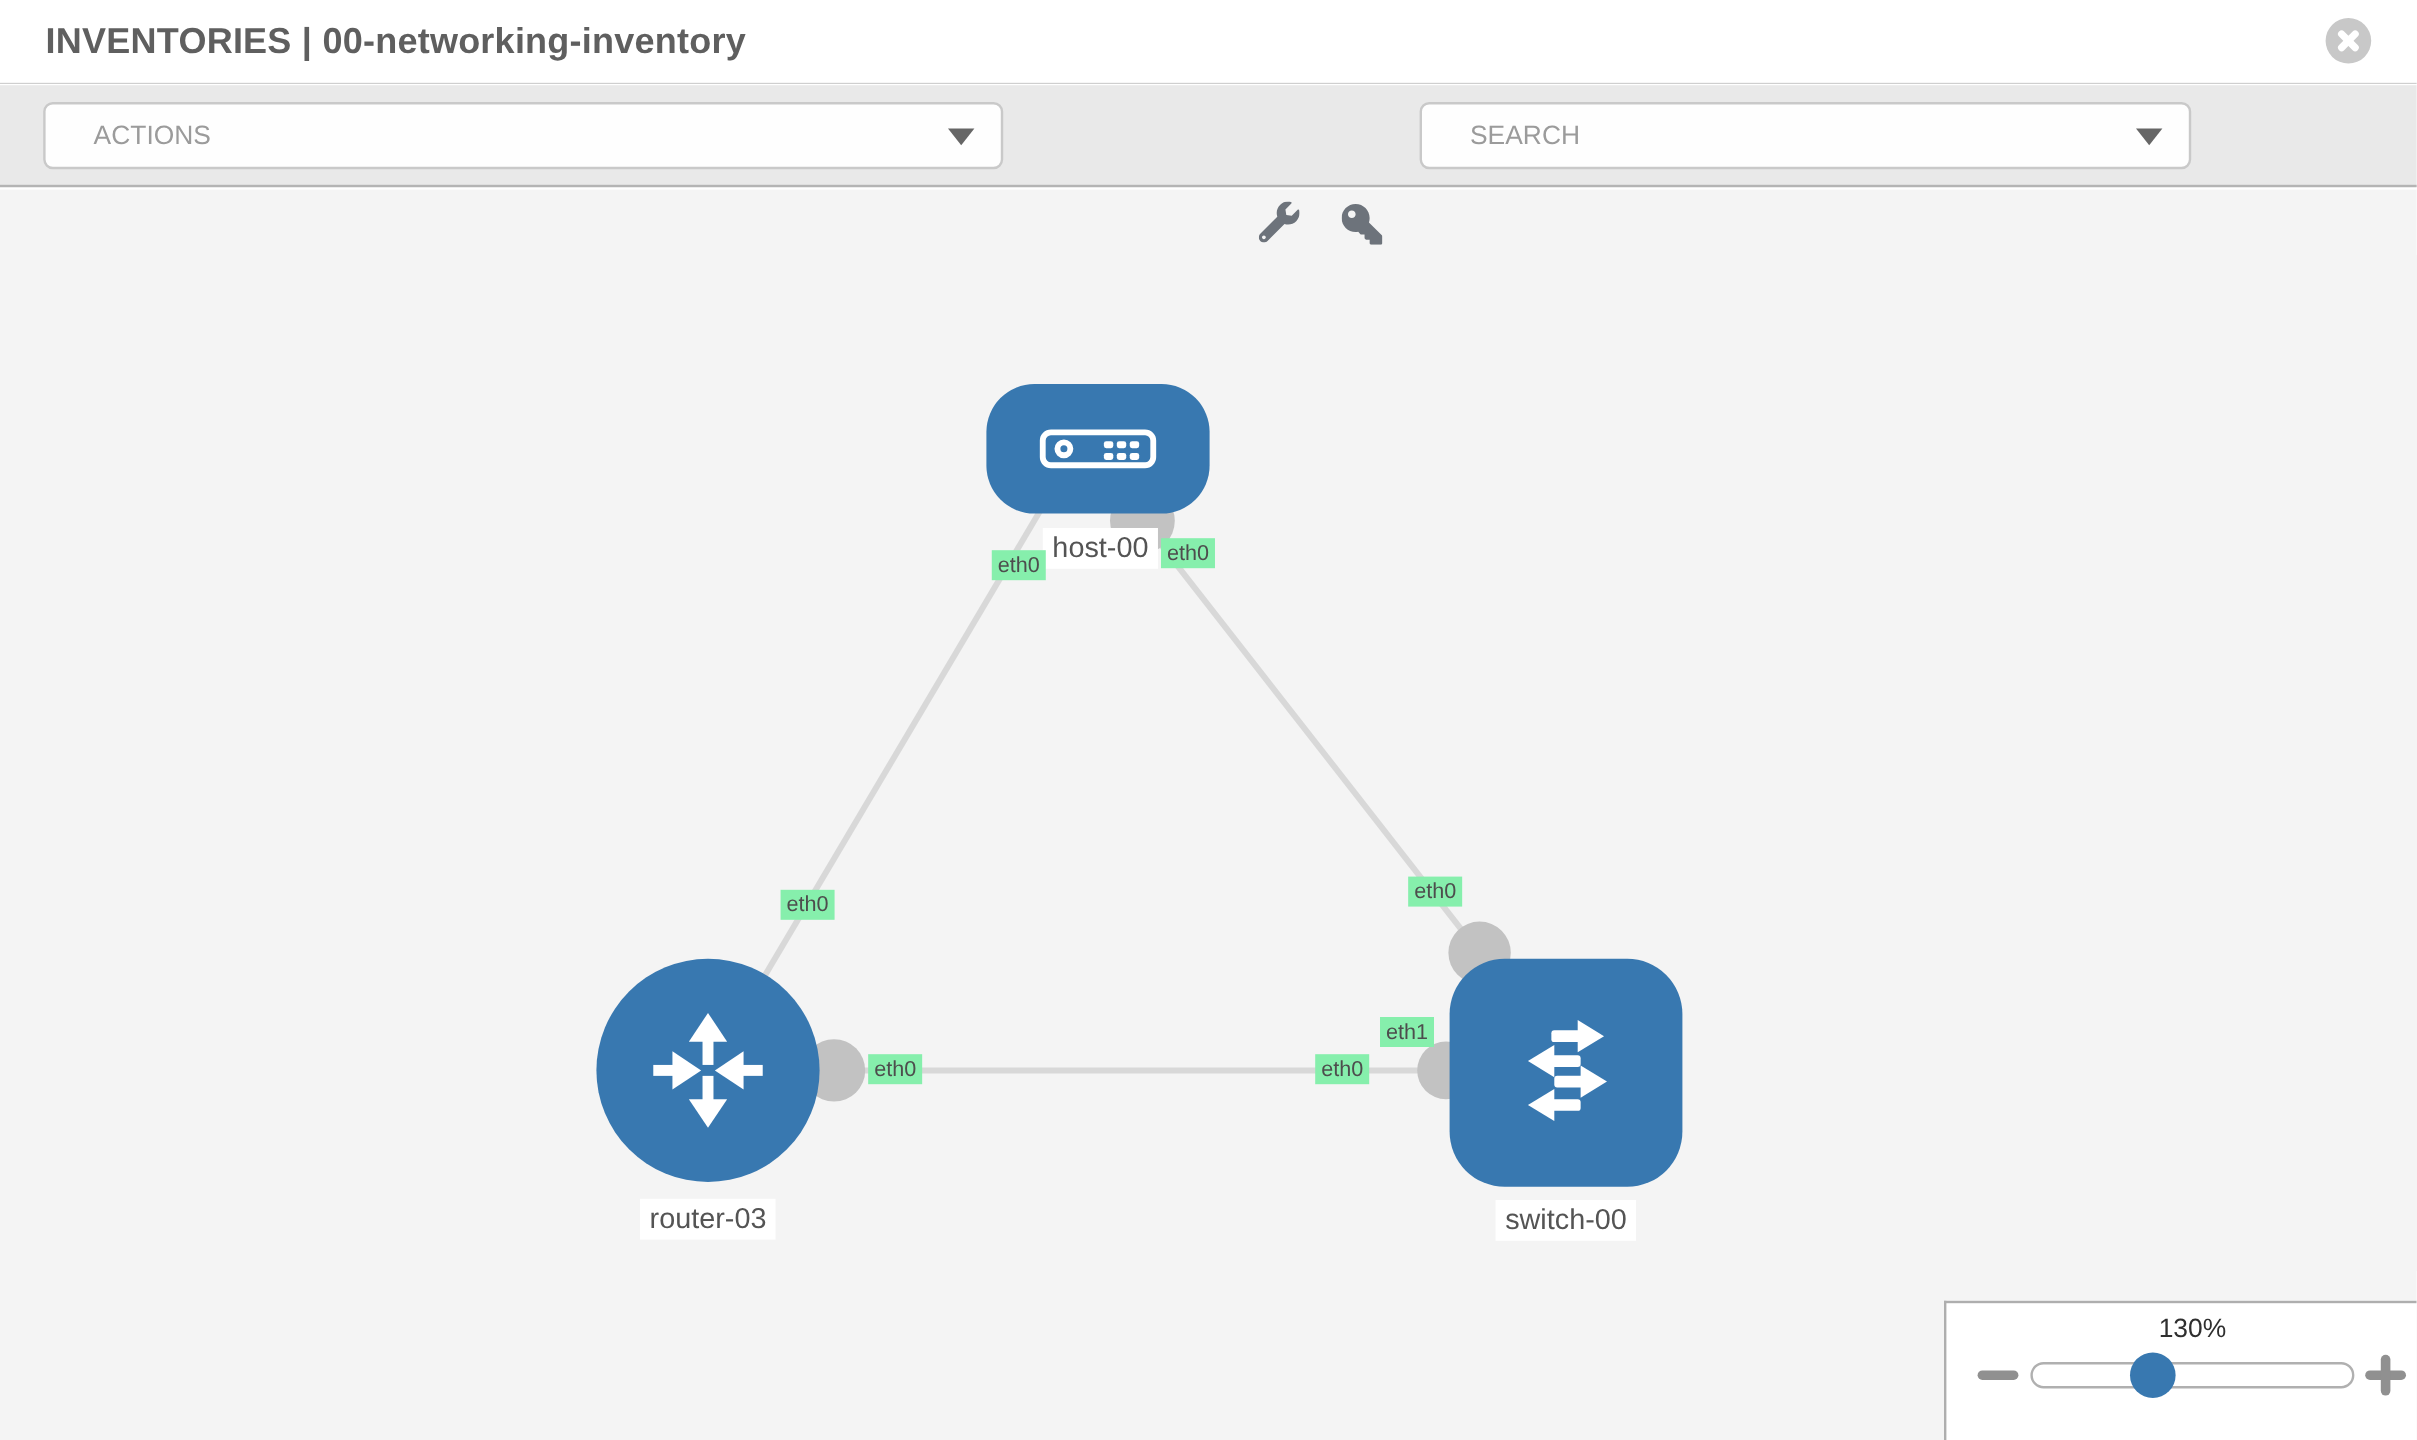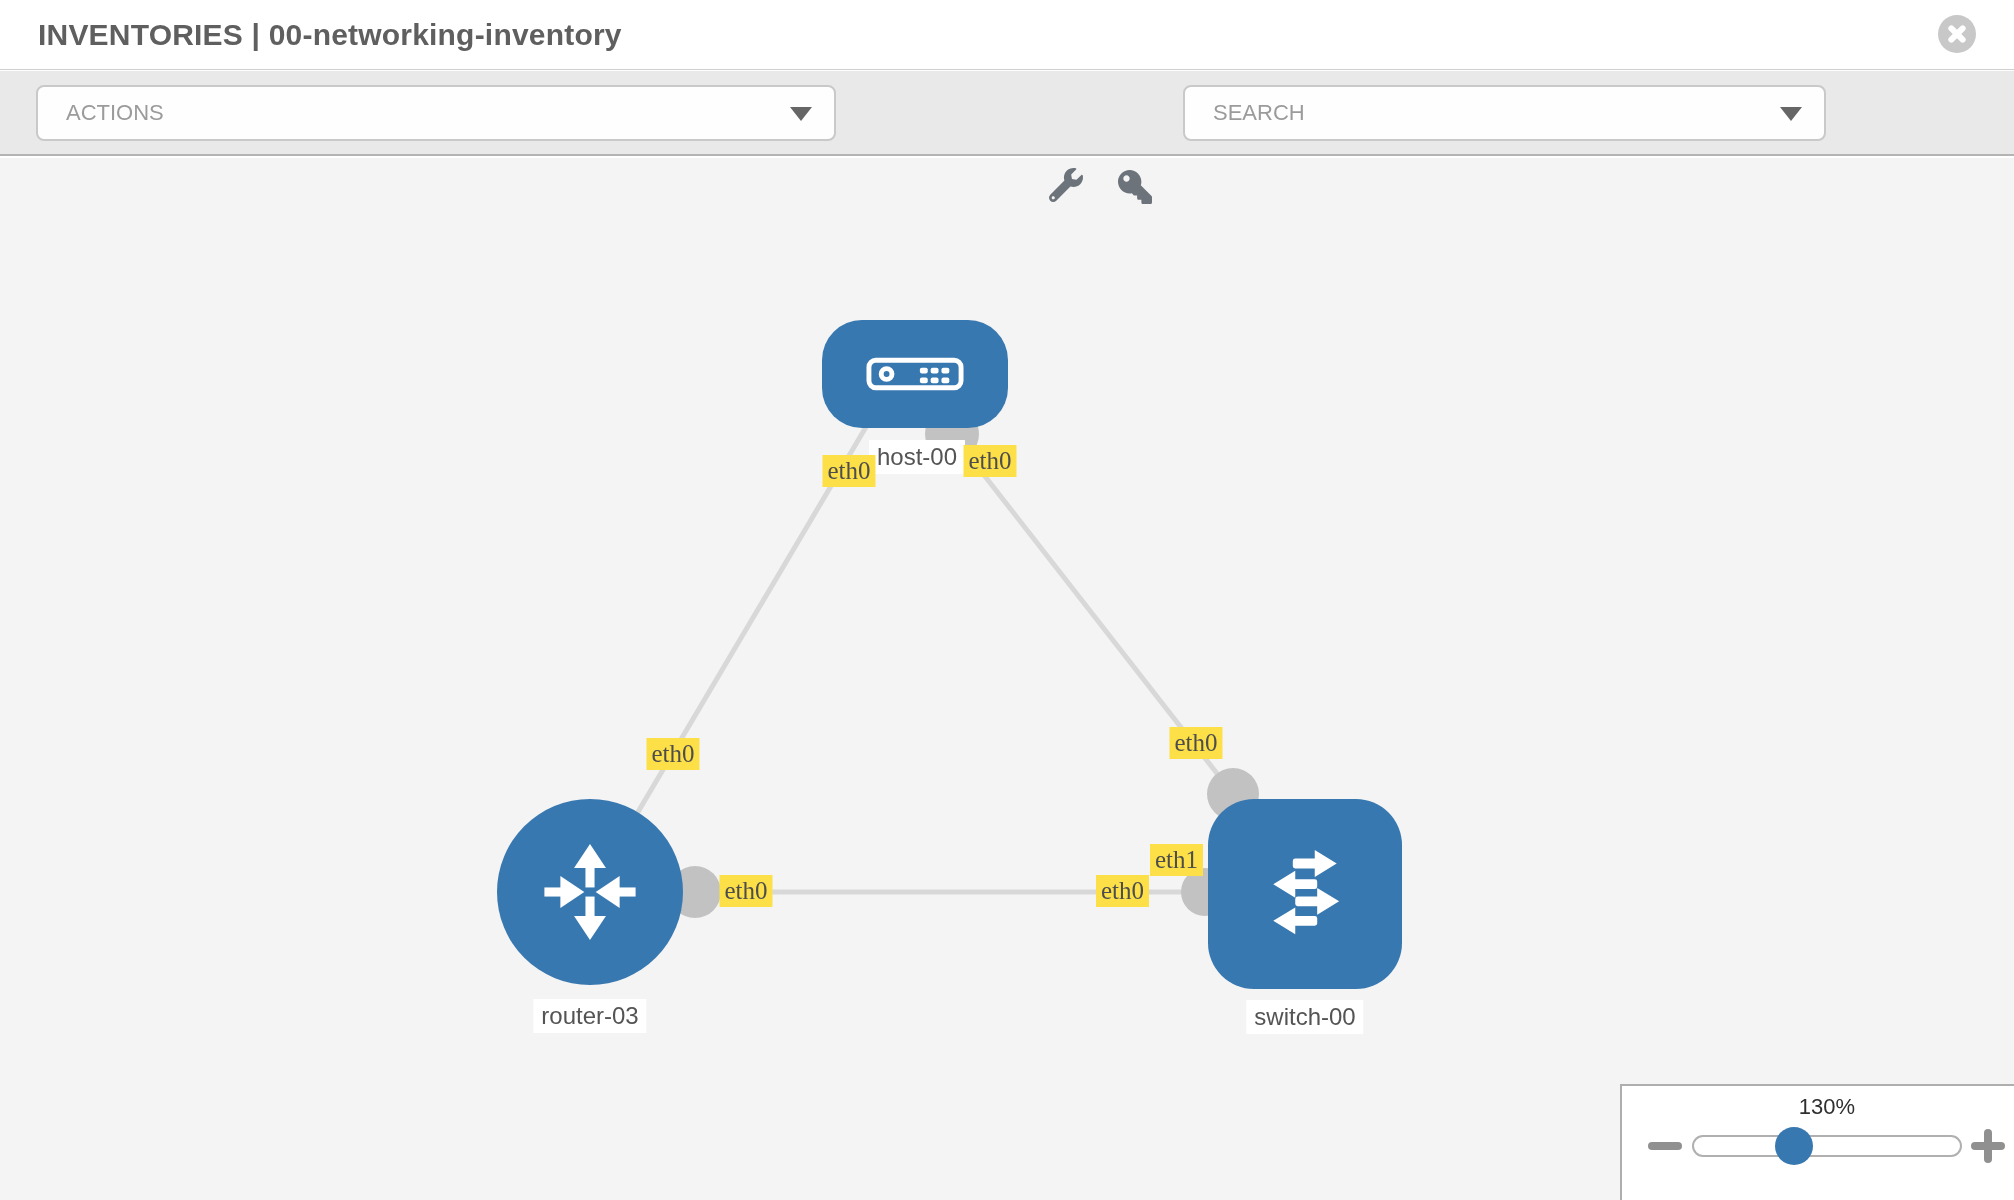--- a/index.html
+++ b/index.html
@@ -9,39 +9,39 @@
   
   .header { position:absolute; left:0; top:0; width:100%; height:70px; background:#ffffff; border-bottom:1px solid #cfcfcf; z-index:10; }
   .title { position:absolute; left:38px; top:50%; transform:translateY(-50%); font-size:30px; font-weight:bold; color:#5f5f5f; letter-spacing:0.2px; }
   .close-btn { position:absolute; right:38px; top:15px; width:38px; height:38px; border-radius:50%; background:#c8c8c8; cursor:pointer; }
   .close-btn span { position:absolute; left:50%; top:50%; width:22px; height:6px; background:#fff; border-radius:3px; }
   .close-x1 { transform:translate(-50%,-50%) rotate(45deg); }
   .close-x2 { transform:translate(-50%,-50%) rotate(-45deg); }
 
   
   .toolbar { position:absolute; left:0; top:71px; width:100%; height:85px; background:#e9e9e9; border-bottom:2px solid #b4b4b4; z-index:10; }
-  .select-box { position:absolute; top:14px; height:56px; background:#fefefe; border:2px solid #c9c9c9; border-radius:8px; display:flex; align-items:center; padding:0 28px; color:#9b9b9b; font-size:22px; cursor:pointer; }
+  .select-box { position:absolute; top:14px; height:56px; background:#fefefe; border:2px solid #c9c9c9; border-radius:8px; display:flex; align-items:center; padding:0 40px; color:#9b9b9b; font-size:22px; cursor:pointer; }
   .actions-box { left:36px; width:800px; }
   .search-box { left:1183px; width:643px; }
   .caret { position:absolute; right:22px; top:50%; margin-top:-6px; width:0; height:0; border-left:11px solid transparent; border-right:11px solid transparent; border-top:14px solid #666; }
   .tool-icon { position:absolute; width:34px; height:34px; cursor:pointer; }
   .wrench { left:1049px; top:97px; }
   .key { left:1118px; top:99px; }
 
   
   .canvas { position:absolute; left:0; top:158px; width:2014px; height:1042px; background:#f4f4f4; overflow:hidden; }
   .topo-svg { position:absolute; left:0; top:0; z-index:1; }
 
   .node { position:absolute; background:#3878b0; display:flex; align-items:center; justify-content:center; z-index:2; cursor:pointer; }
   .node-host { left:822px; top:162px; width:186px; height:108px; border-radius:40px; }
   .node-router { left:497px; top:641px; width:186px; height:186px; border-radius:50%; }
   .node-switch { left:1208px; top:641px; width:194px; height:190px; border-radius:46px; }
 
   .node-label { position:absolute; transform:translate(-50%,-50%); background:#ffffff; color:#545454; font-size:24px; padding:3px 8px; white-space:nowrap; z-index:3; }
-  .iface-label { position:absolute; transform:translate(-50%,-50%); background:#fde047; color:#4d4d4d; font-size:25px; padding:2px 5px; white-space:nowrap; z-index:3;font-family:Liberation Serif, serif; }
+  .iface-label { position:absolute; transform:translate(-50%,-50%); background:#86efac; color:#4d4d4d; font-size:18px; padding:2px 5px; white-space:nowrap; z-index:3; }
   .lbl-host      { left:917px;  top:299px; }
   .lbl-router    { left:590px;  top:858px; }
   .lbl-switch    { left:1305px; top:859px; }
   .lbl-eth-hl    { left:849px;  top:313px; }
   .lbl-eth-hr    { left:990px;  top:303px; }
   .lbl-eth-rt    { left:673px;  top:596px; }
   .lbl-eth-st    { left:1196px; top:585px; }
   .lbl-eth-rr    { left:746px;  top:733px; }
   .lbl-eth-hidden{ left:1096px; top:733px; transform:translateY(-50%); z-index:3; }
   .lbl-eth1      { left:1113px; top:702px; transform:translateY(-50%); z-index:4;margin-left:37px; }

